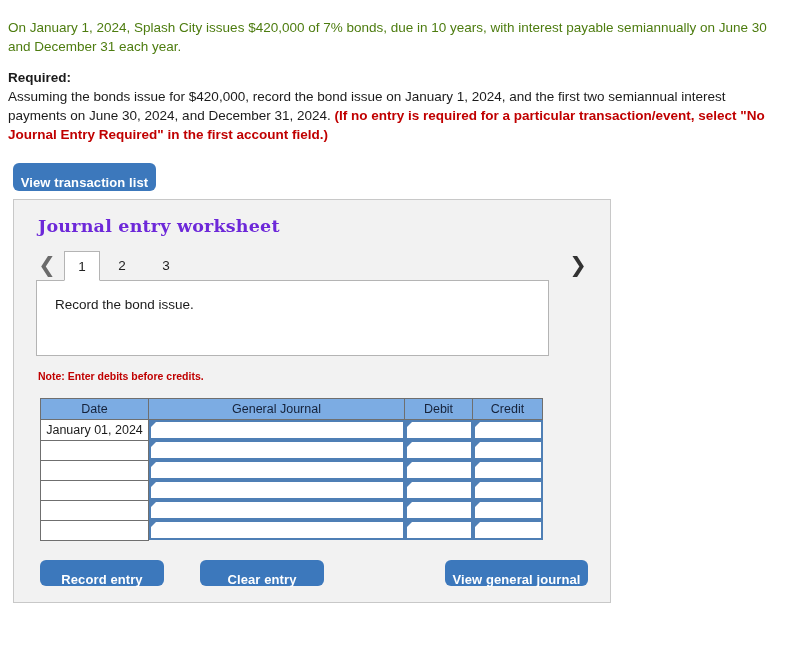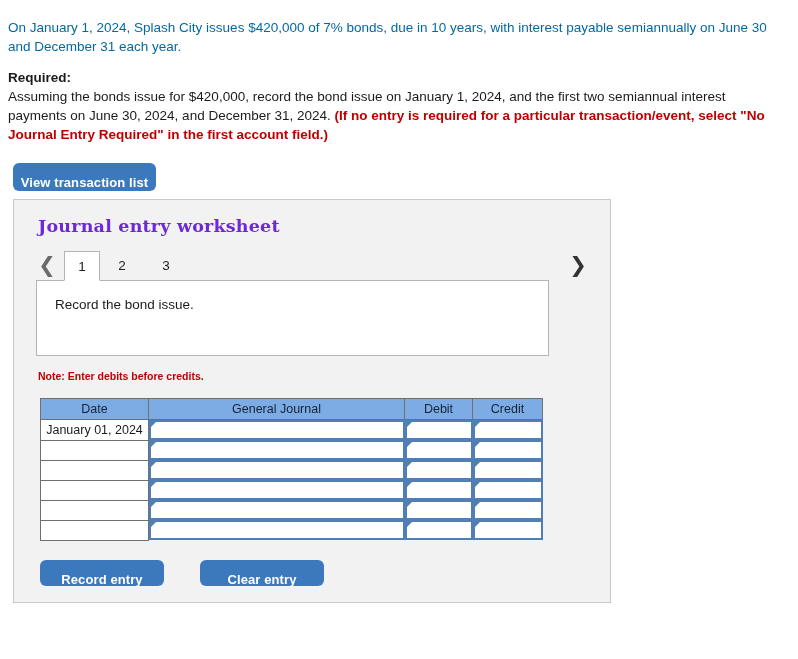--- a/index.html
+++ b/index.html
@@ -17,21 +17,21 @@
   }
 
   
   .problem {
     position: absolute;
     left: 8px;
     top: 18px;
     width: 776px;
     font-size: 13.5px;
     line-height: 19px;
-    color: #0369a1;
+    color: #4d7c0f;
   }
 
   .required-block {
     position: absolute;
     left: 8px;
     top: 68px;
     width: 778px;
     font-size: 13.5px;
     line-height: 19px;
     color: #1b1b1b;
@@ -368,14 +368,15 @@
           </td>
         <td class="editable">
             <div class="cellbox"></div>
           </td>
       </tr>
     </tbody>
   </table>
 
   <button class="btn" id="clear-entry">Clear entry</button>
   <button class="btn" id="record-entry">Record entry</button>
+  <button class="btn" id="view-general-journal">View general journal</button>
 
 </div>
 
 </body></html>

